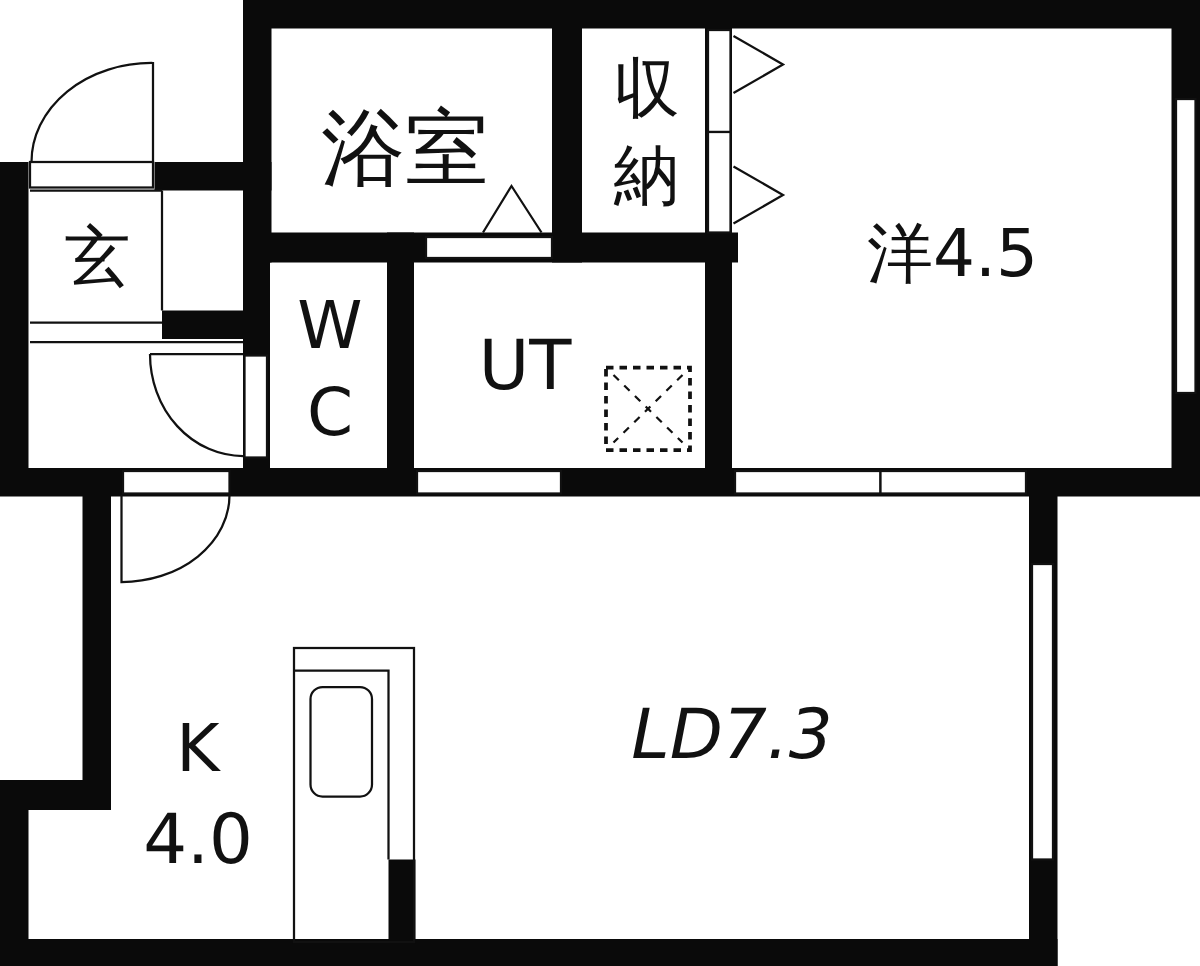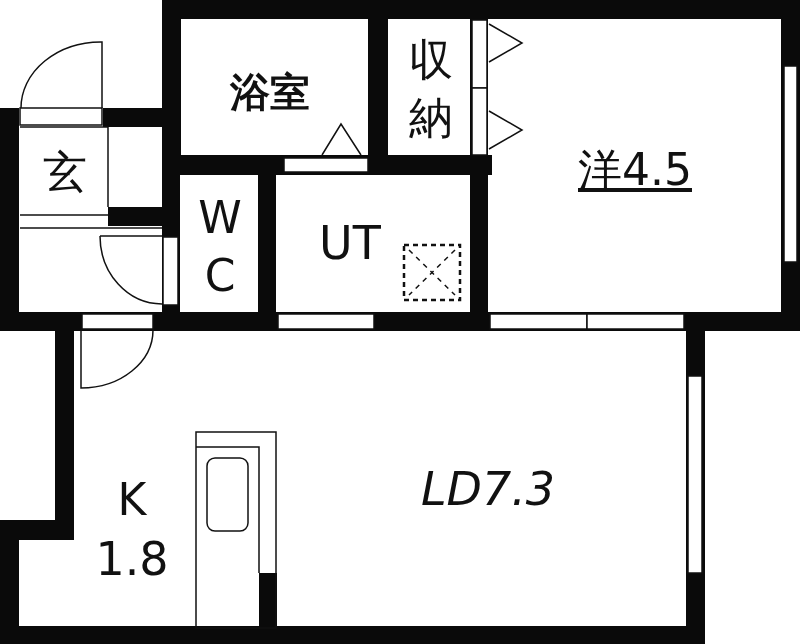--- a/index.html
+++ b/index.html
@@ -96,23 +96,23 @@
       <line x1="409" y1="250" x2="455" y2="295" stroke-dasharray="5 5"></line>
       <line x1="455" y1="250" x2="409" y2="295" stroke-dasharray="5 5"></line>
 
       <rect x="196" y="432" width="80" height="196"></rect>
       <path d="M196 447 L259 447 L259 573"></path>
       <rect x="207" y="458" width="41" height="73" rx="8" ry="8"></rect>
     </g>
   </svg>
 
   <div class="label" style="left:30px; top:150px; width:70px; font-size:44px;">玄</div>
-  <div class="label" style="left:200px; top:72px; width:140px; font-size:40px;font-weight:bold;">浴室</div>
+  <div class="label" style="left:200px; top:72px; width:140px; font-size:56px;">浴室</div>
   <div class="label" style="left:396px; top:38px; width:70px; font-size:44px;">収</div>
   <div class="label" style="left:396px; top:96px; width:70px; font-size:44px;">納</div>
-  <div class="label" style="left:545px; top:148px; width:180px; font-size:44px;text-decoration:underline;">洋4.5</div>
+  <div class="label" style="left:545px; top:148px; width:180px; font-size:44px;">洋4.5</div>
   <div class="label" style="left:188px; top:196px; width:64px; font-size:44px;">W</div>
   <div class="label" style="left:188px; top:254px; width:64px; font-size:44px;">C</div>
   <div class="label" style="left:300px; top:220px; width:100px; font-size:46px;">UT</div>
   <div class="label" style="left:92px; top:478px; width:80px; font-size:44px;">K</div>
-  <div class="label" style="left:82px; top:536px; width:100px; font-size:46px;">1.8</div>
+  <div class="label" style="left:82px; top:536px; width:100px; font-size:46px;">4.0</div>
   <div class="label" style="left:388px; top:466px; width:200px; font-size:46px;font-style:italic;">LD7.3</div>
 </div>
 
 </body></html>

